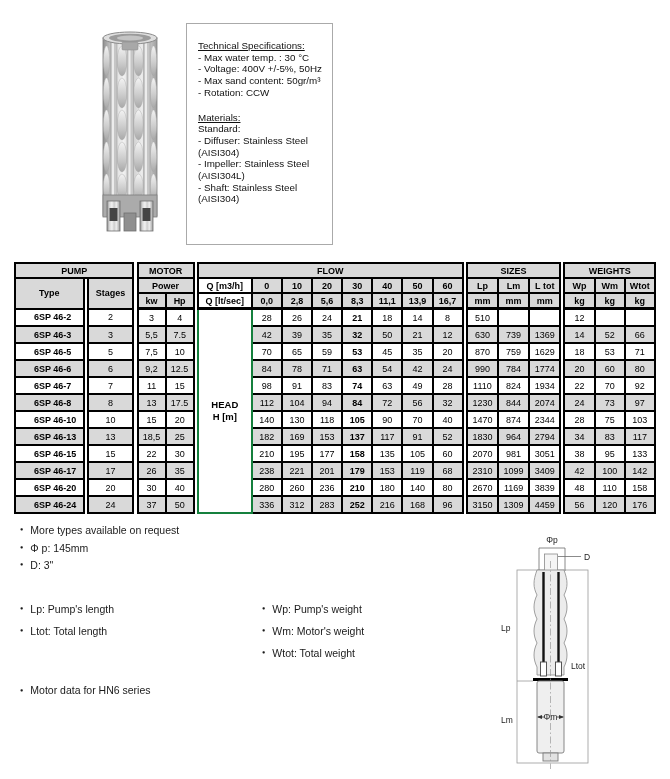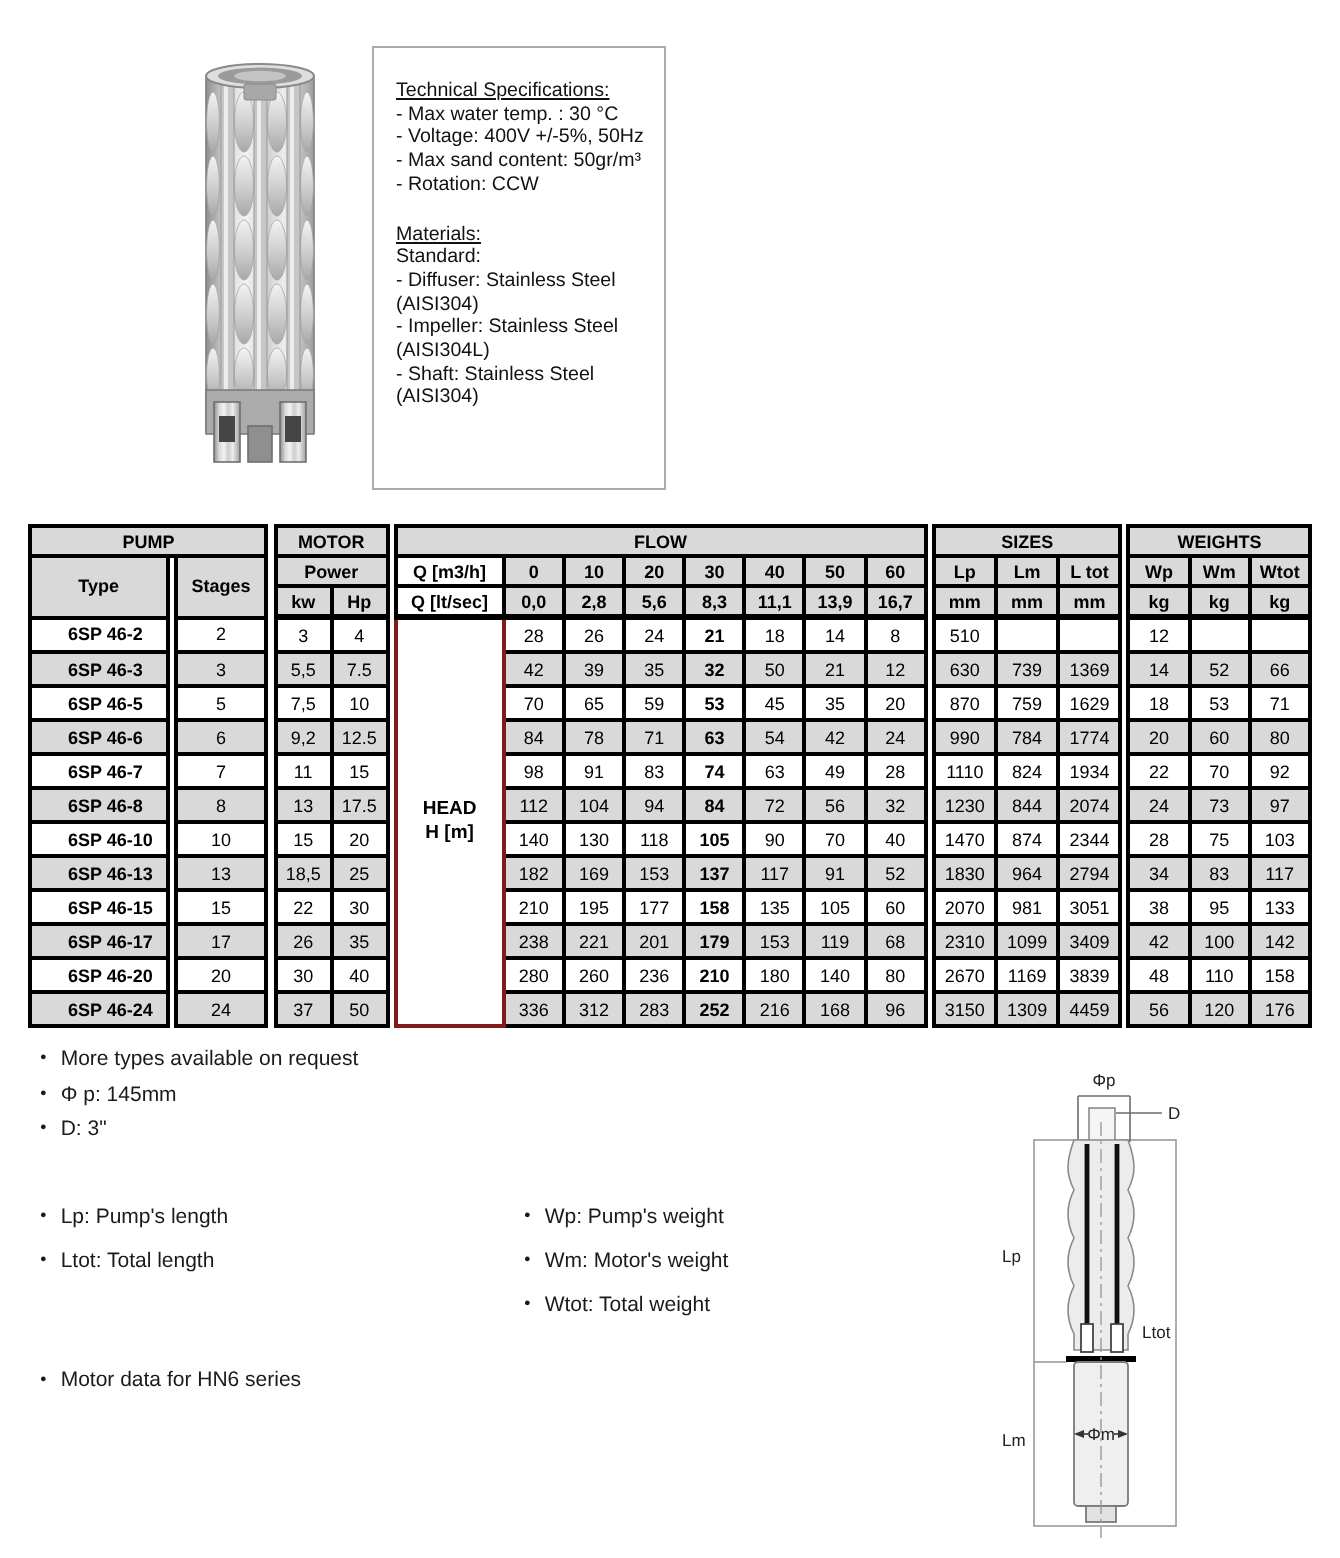--- a/index.html
+++ b/index.html
@@ -30,21 +30,21 @@
   table.pump-table thead th { background:#d9d9d9; font-weight:bold; height:13px; border-bottom-width:2px; }
   table.pump-table thead tr.hrow3 th { border-bottom-width:3px; }
   table.pump-table thead th.white { background:#ffffff; }
   table.pump-table tbody td { height:15px; background:#ffffff; }
   table.pump-table tbody tr.stripe td { background:#d9d9d9; }
   table.pump-table td.type { text-align:left; padding-left:18px; font-weight:bold; font-size:9px; }
   table.pump-table td.bold { font-weight:bold; }
   table.pump-table th.sp, table.pump-table td.sp { border:none; background:#ffffff !important; padding:0; }
   table.pump-table td.headcell {
     background:#ffffff !important; font-weight:bold; font-size:9.5px; line-height:12px;
-    border:2px solid #7f1d1d;
+    border:2px solid #15803d;
   }
 
   
   .note-line::before { content:"●"; font-size:5.5px; vertical-align:2.5px; margin-right:7px; }
   .notes-top { position:absolute; left:20px; top:521px; font-size:10.5px; line-height:17px; }
   .notes-left { position:absolute; left:20px; top:598px; font-size:10.5px; line-height:21.5px; }
   .notes-right { position:absolute; left:262px; top:598px; font-size:10.5px; line-height:21.5px; }
   .note-bold { position:absolute; left:20px; top:684px; font-size:10.5px; font-weight:normal; }
 
   

